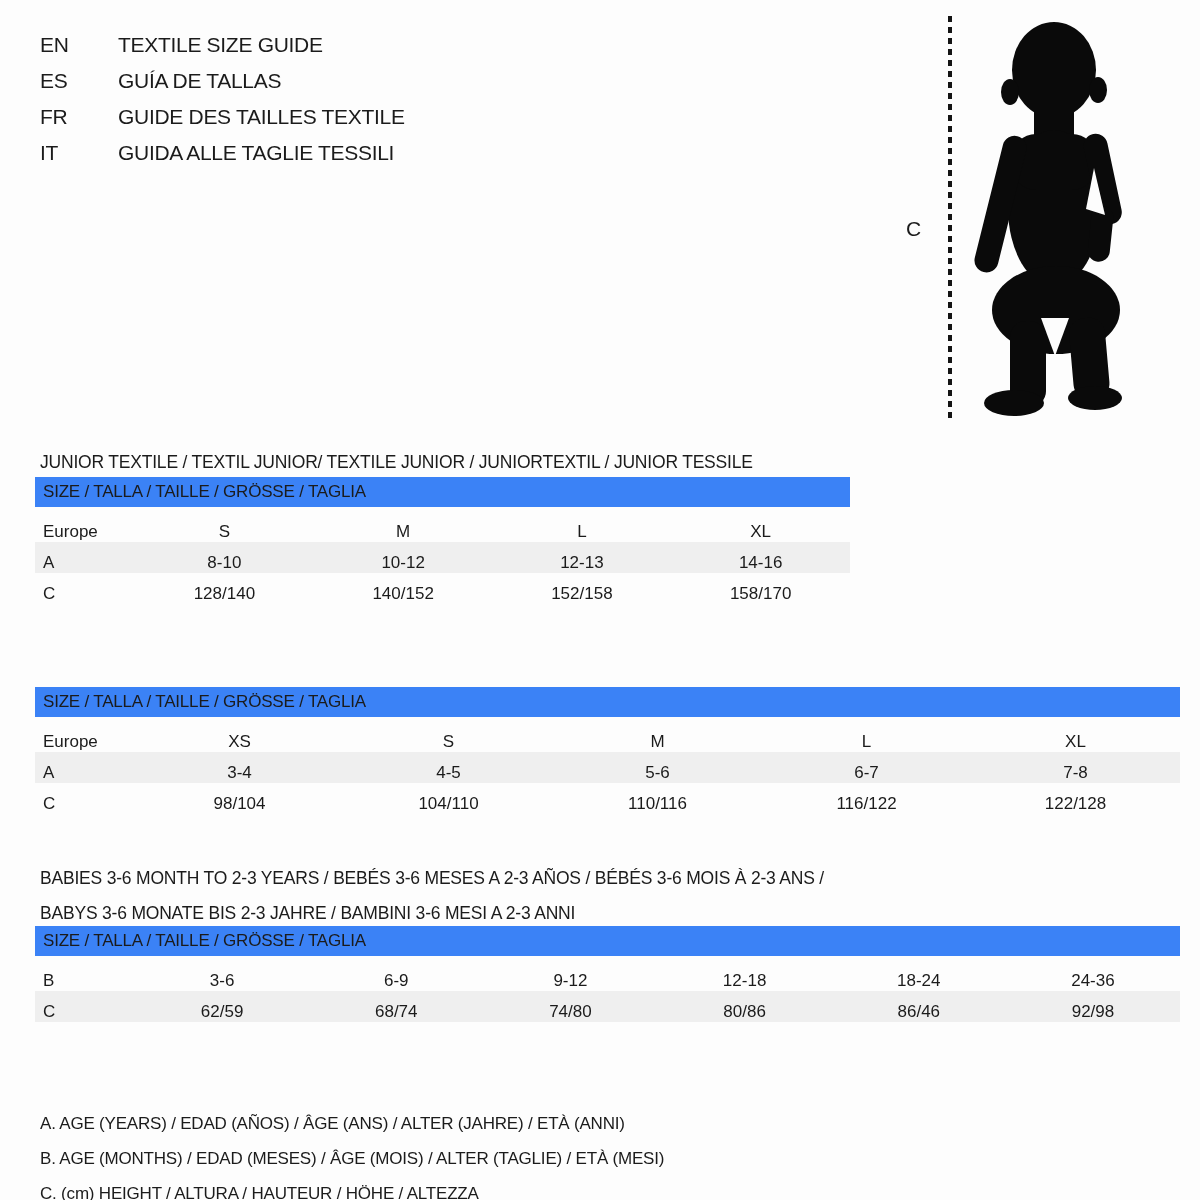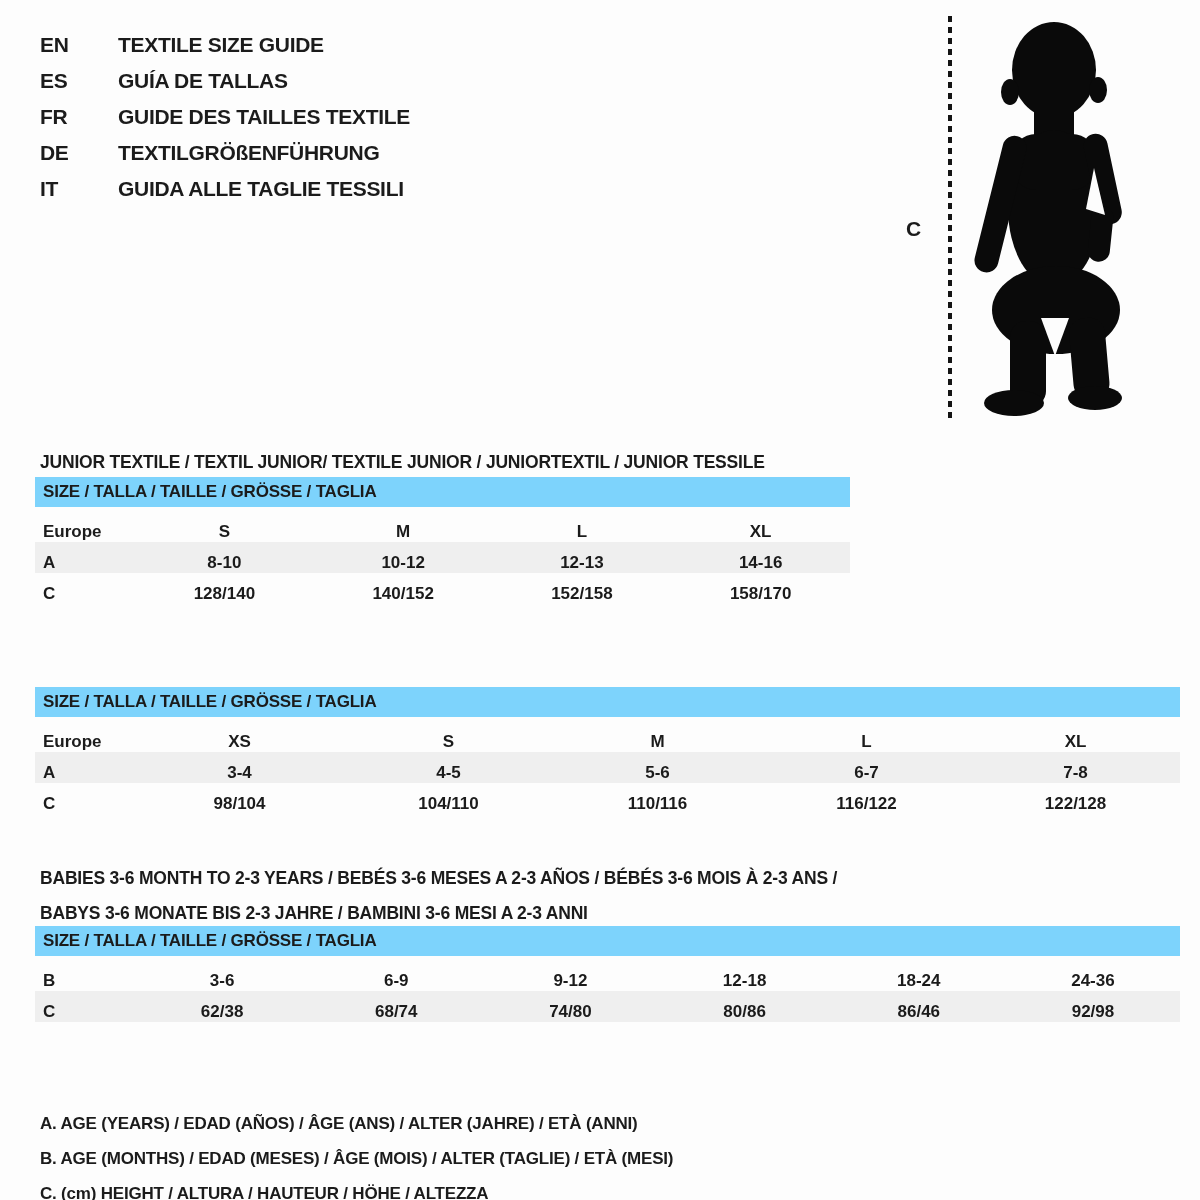--- a/index.html
+++ b/index.html
@@ -2,21 +2,21 @@
 <html><head>
 <meta charset="utf-8">
 <style>
   html,body { margin:0; padding:0; }
   body { background:#ffffff; }
   .page {
     position:relative;
     width:1200px; height:1200px;
     background:#fdfdfd;
     font-family:"Liberation Sans", sans-serif;
-    font-weight:bold;
+    font-weight:normal;
     color:#1b1b1b;
     overflow:hidden;
   }
   
   .langs { position:absolute; left:40px; top:27px; }
   .lang-row { display:flex; height:36px; align-items:center; font-size:21px; letter-spacing:-0.3px; }
   .lang-code { width:78px; }
   
   .measure-line {
     position:absolute; left:948px; top:16px; width:4px; height:402px;
@@ -24,21 +24,21 @@
   }
   .figure-c { position:absolute; left:906px; top:217px; font-size:21px; }
   .silhouette { position:absolute; left:962px; top:18px; }
   
   .section-title { position:absolute; left:40px; font-size:17.5px; letter-spacing:-0.2px; white-space:nowrap;margin-top:16px; }
   .title-sub { font-size:12px; vertical-align:-2px; }
   .babies-title { line-height:35px; }
   .tbl { position:absolute; }
   .size-bar {
     height:30px; line-height:30px; padding-left:8px;
-    background:#7dd3fc; font-size:17px; letter-spacing:-0.2px;
+    background:#3b82f6; font-size:17px; letter-spacing:-0.2px;
     margin-bottom:4px;
   }
   .trow { display:flex; height:31px; align-items:flex-end; font-size:17px; }
   .trow.striped { background:#efefef; }
   .tlabel { width:100px; padding-left:8px; box-sizing:border-box; }
   .tcell { flex:1; text-align:center; }
   
   .legend { position:absolute; left:40px; top:1075px;margin-top:31px; }
   .legend-line { height:35px; line-height:35px; font-size:17px; letter-spacing:-0.2px; white-space:nowrap; }
 </style>
@@ -52,24 +52,20 @@
       <span class="lang-code">EN</span>
       <span class="lang-title">TEXTILE SIZE GUIDE</span>
     </div>
     <div class="lang-row">
       <span class="lang-code">ES</span>
       <span class="lang-title">GUÍA DE TALLAS</span>
     </div>
     <div class="lang-row">
       <span class="lang-code">FR</span>
       <span class="lang-title">GUIDE DES TAILLES TEXTILE</span>
-    </div>
-    <div class="lang-row">
-      <span class="lang-code">DE</span>
-      <span class="lang-title">TEXTILGRÖßENFÜHRUNG</span>
     </div>
     <div class="lang-row">
       <span class="lang-code">IT</span>
       <span class="lang-title">GUIDA ALLE TAGLIE TESSILI</span>
     </div>
   </div>
 
   <div class="measure-line"></div>
   <div class="figure-c">C</div>
   <svg class="silhouette" width="186" height="402" viewBox="0 0 186 402">
@@ -169,21 +165,21 @@
       <div class="tlabel">B</div>
       <div class="tcell">3-6</div>
       <div class="tcell">6-9</div>
       <div class="tcell">9-12</div>
       <div class="tcell">12-18</div>
       <div class="tcell">18-24</div>
       <div class="tcell">24-36</div>
     </div>
     <div class="trow striped">
       <div class="tlabel">C</div>
-      <div class="tcell">62/38</div>
+      <div class="tcell">62/59</div>
       <div class="tcell">68/74</div>
       <div class="tcell">74/80</div>
       <div class="tcell">80/86</div>
       <div class="tcell">86/46</div>
       <div class="tcell">92/98</div>
     </div>
   </div>
 
   <div class="legend">
     <div class="legend-line">A. AGE (YEARS) / EDAD (AÑOS) / ÂGE (ANS) / ALTER (JAHRE) / ETÀ (ANNI)</div>

